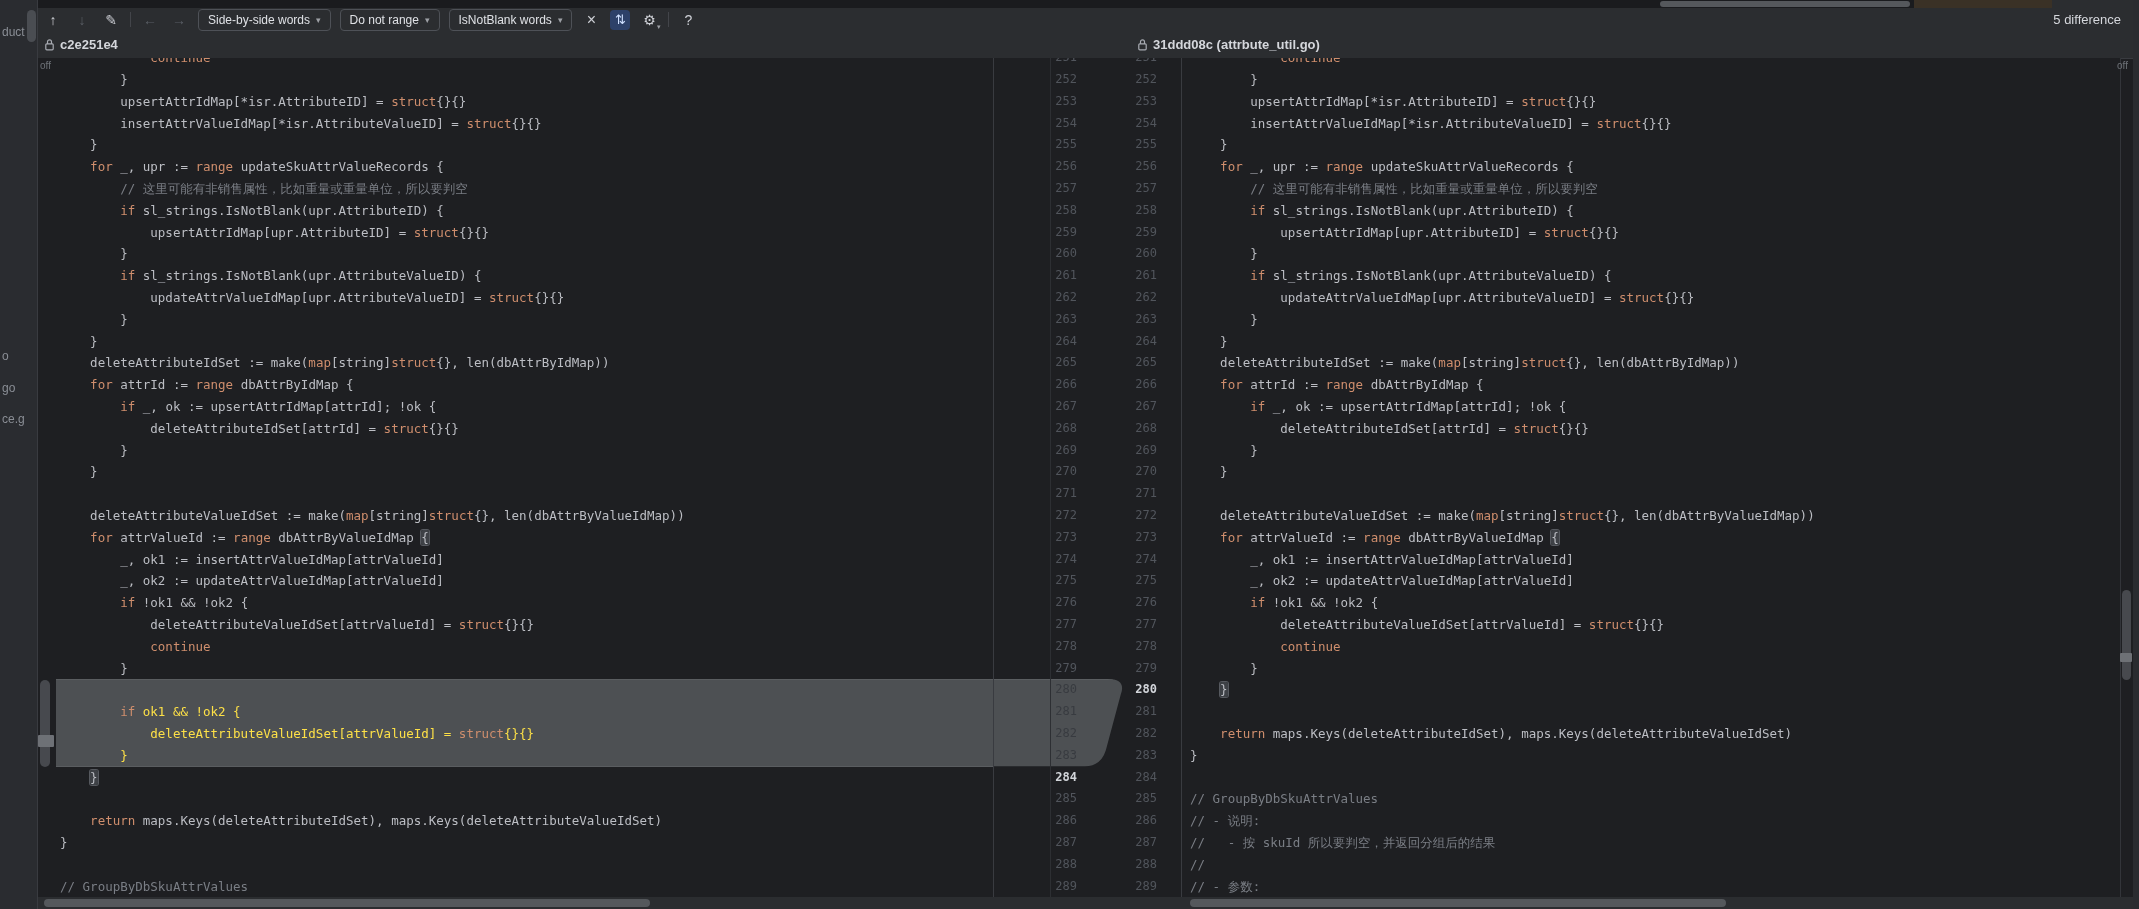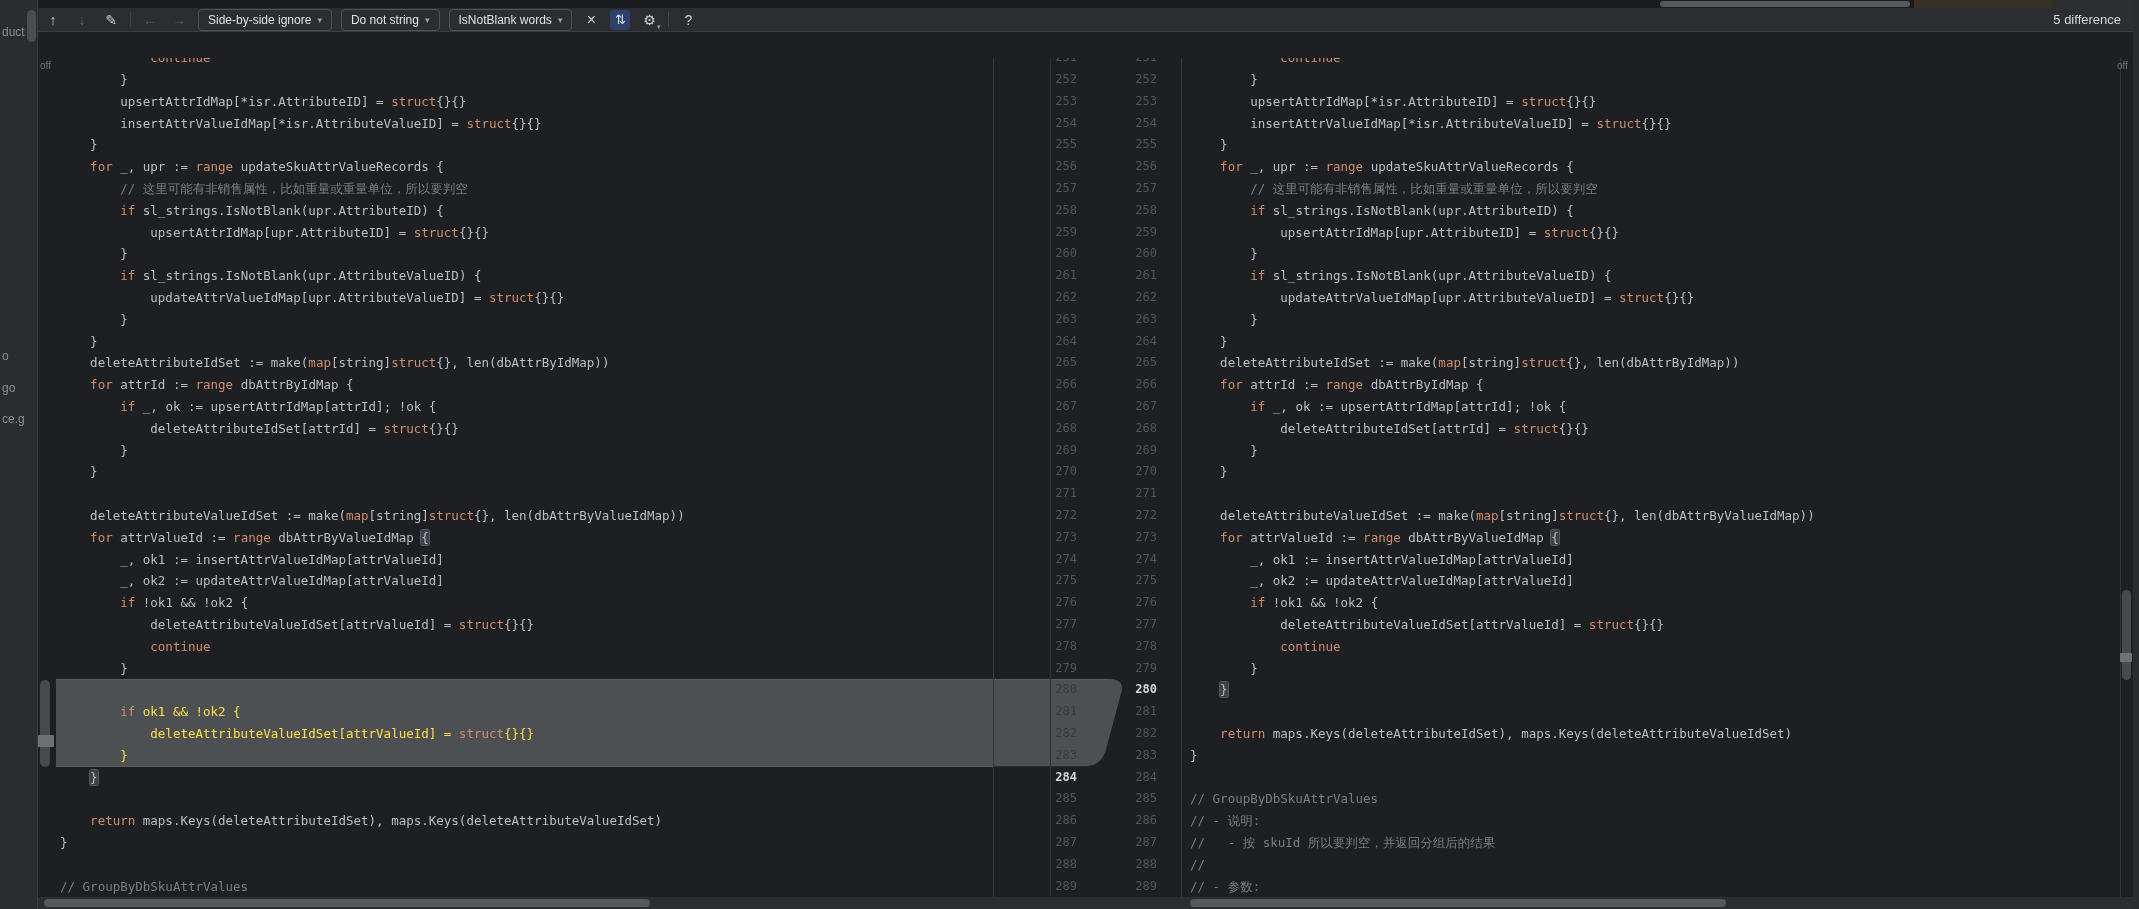--- a/index.html
+++ b/index.html
@@ -97,25 +97,25 @@
           <span>✎</span>
         </span>
       <span class="tb-sep"></span>
       <span class="tb-icon dim">
           <span>←</span>
         </span>
       <span class="tb-icon dim">
           <span>→</span>
         </span>
       <span class="pill">
-        <span>Side-by-side ignore</span>
+        <span>Side-by-side words</span>
         <span class="caret">▾</span>
       </span>
       <span class="pill">
-        <span>Do not string</span>
+        <span>Do not range</span>
         <span class="caret">▾</span>
       </span>
       <span class="pill">
         <span>IsNotBlank words</span>
         <span class="caret">▾</span>
       </span>
       <span class="tb-icon" style="font-size:16px">
           <span>×</span>
         </span>
       <span class="tb-icon" id="sync-btn">
@@ -126,20 +126,40 @@
         <span class="gear-caret">▾</span>
       </span>
       <span class="tb-sep"></span>
       <span class="tb-icon">
           <span>?</span>
         </span>
     </div>
     <div id="diff-count">5 difference</div>
   </div>
 
+  <div id="headers">
+    <div class="pane-header" style="left:7px">
+      <span class="lock-icon">
+        <svg width="11" height="13" viewBox="0 0 11 13">
+            <path d="M3.5 6V3.8a2 2 0 0 1 4 0V6" fill="none" stroke="#A8ABB2" stroke-width="1.2"></path>
+            <rect x="1.8" y="5.8" width="7.4" height="6" rx="1" fill="none" stroke="#A8ABB2" stroke-width="1.2"></rect>
+          </svg>
+      </span>
+      <span>c2e251e4</span>
+    </div>
+    <div class="pane-header" style="left:1100px">
+      <span class="lock-icon">
+        <svg width="11" height="13" viewBox="0 0 11 13">
+            <path d="M3.5 6V3.8a2 2 0 0 1 4 0V6" fill="none" stroke="#A8ABB2" stroke-width="1.2"></path>
+            <rect x="1.8" y="5.8" width="7.4" height="6" rx="1" fill="none" stroke="#A8ABB2" stroke-width="1.2"></rect>
+          </svg>
+      </span>
+      <span>31ddd08c (attrbute_util.go)</span>
+    </div>
+  </div>
 
   <div class="corner-label" style="left:40px;top:60px">off</div>
   <div class="corner-label" style="left:2104px;top:60px;width:24px;text-align:right">off</div>
 
   <div class="editor" id="editor-left">
     <div class="diff-band" id="left-band" style="left: 18px; right: 0px; top: 621.4px; height: 87.2px;"></div>
     <div id="left-code-layer">
         <div class="code-row" style="top: -10.8px;"><span class="tk-d">            </span><span class="tk-k">continue</span></div>
         <div class="code-row" style="top: 11px;"><span class="tk-d">        }</span></div>
         <div class="code-row" style="top: 32.8px;"><span class="tk-d">        upsertAttrIdMap[*isr.AttributeID] = </span><span class="tk-k">struct</span><span class="tk-d">{}{}</span></div>

